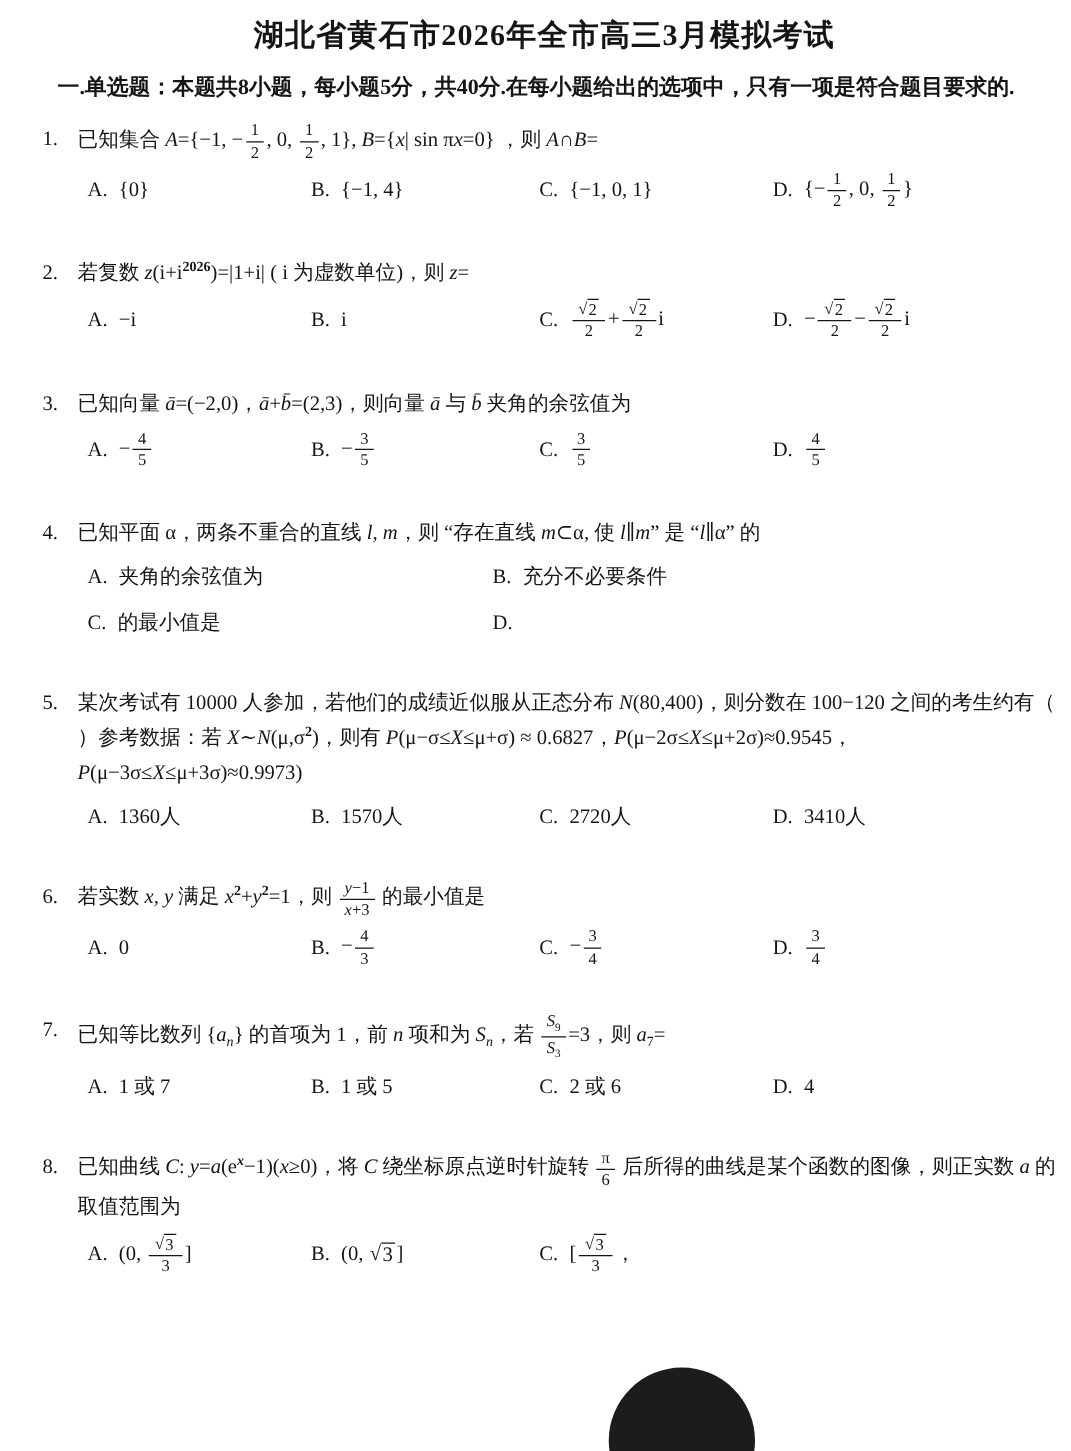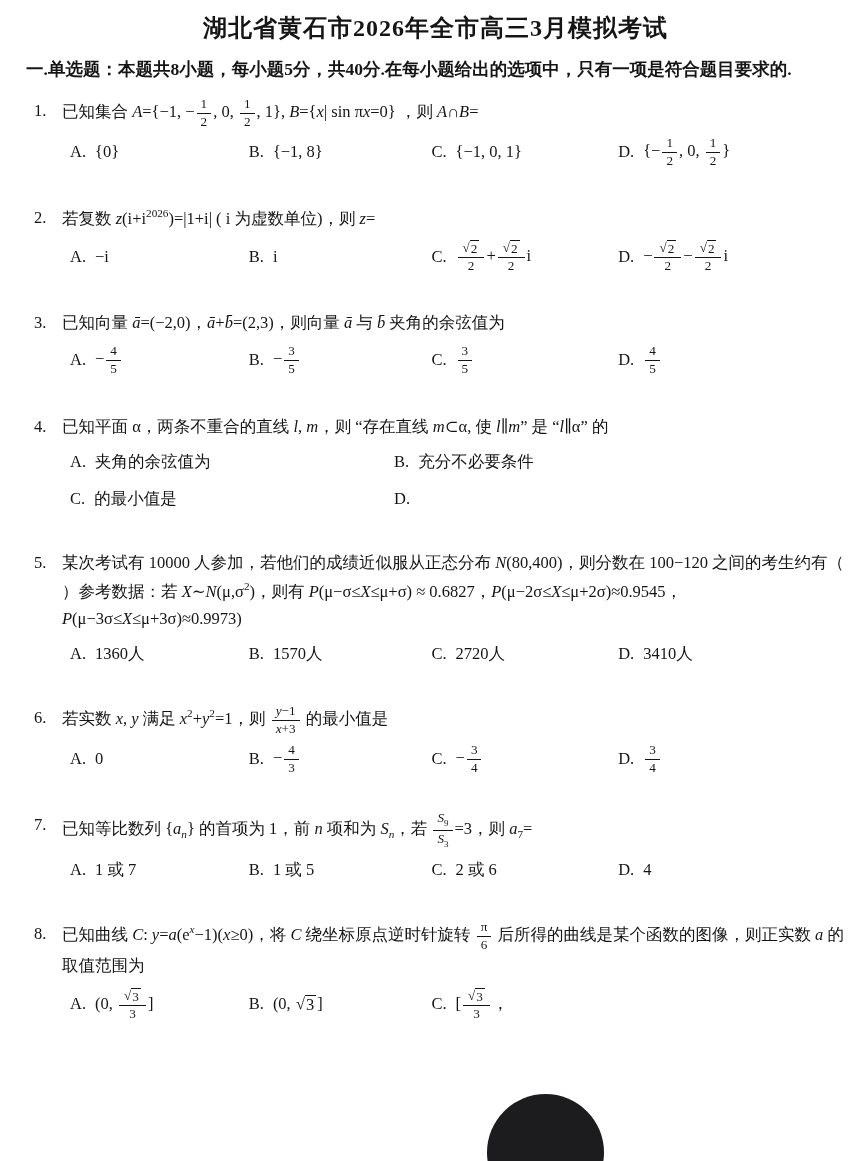--- a/index.html
+++ b/index.html
@@ -11,21 +11,21 @@
   }
   .page {
     position:relative; width:857px; height:1161px; overflow:hidden;
     padding:10px 12px 0 26px; background:#fff;
   }
   .title {
     text-align:center; font-size:24px; font-weight:700;
     letter-spacing:1px; margin:2px 0 12px 0;
   }
   .section-header {
-    font-size:17.5px; font-weight:700; line-height:1.55; margin-bottom:14px;
+    font-size:17.5px; font-weight:700; line-height:1.55; margin-bottom:14px;margin-left:20px;
   }
   .question { margin-bottom:36px; }
   .stem { display:flex; font-size:16.5px; line-height:1.7; }
   .qnum { flex:none; width:36px; padding-left:8px; }
   .qtext { flex:1; }
   .options {
     display:grid; margin:7px 0 0 44px;
     font-size:16.5px; line-height:1.7; align-items:center;
   }
   .options.cols-4 { grid-template-columns:22.5% 23% 23.5% 1fr; width:97%; }
@@ -36,21 +36,21 @@
   .frac {
     display:inline-flex; flex-direction:column; align-items:center;
     vertical-align:middle; font-size:0.8em; line-height:1.1;
     margin:0 2px; text-align:center;
   }
   .fnum { padding:0 4px 1px 4px; border-bottom:1px solid currentColor; }
   .fden { padding:1px 4px 0 4px; }
   .sqrt { display:inline-flex; align-items:flex-start; margin:0 1px; white-space:nowrap; }
   .rsign { line-height:1.15; }
   .rbody { display:inline-block; border-top:1px solid currentColor; line-height:1.15; padding:0 2px 0 1px; }
-  sup { font-size:0.68em; }
+  sup { font-size:0.68em;font-weight:bold; }
   sub { font-size:0.68em; }
   .it { font-style:italic; }
   .ink-circle {
     position:absolute; left:487px; top:1094px;
     width:117px; height:117px; border-radius:50%;
   }
 </style>
 </head>
 <body>
 
@@ -69,21 +69,21 @@
               <span class="fden">2</span>
             </span>, 1}, <span class="it">B</span>={<span class="it">x</span>| sin π<span class="it">x</span>=0} ，则 <span class="it">A</span>∩<span class="it">B</span>=</span>
     </div>
     <div class="options cols-4">
           <div class="option">
     <span class="opt-label">A.</span>
     <span class="opt-text">{0}</span>
   </div>
           <div class="option">
     <span class="opt-label">B.</span>
-    <span class="opt-text">{−1, 8}</span>
+    <span class="opt-text">{−1, 4}</span>
   </div>
           <div class="option">
     <span class="opt-label">C.</span>
     <span class="opt-text">{−1, 0, 1}</span>
   </div>
           <div class="option">
     <span class="opt-label">D.</span>
     <span class="opt-text">{−<span class="frac">
                 <span class="fnum">1</span>
                 <span class="fden">2</span>

